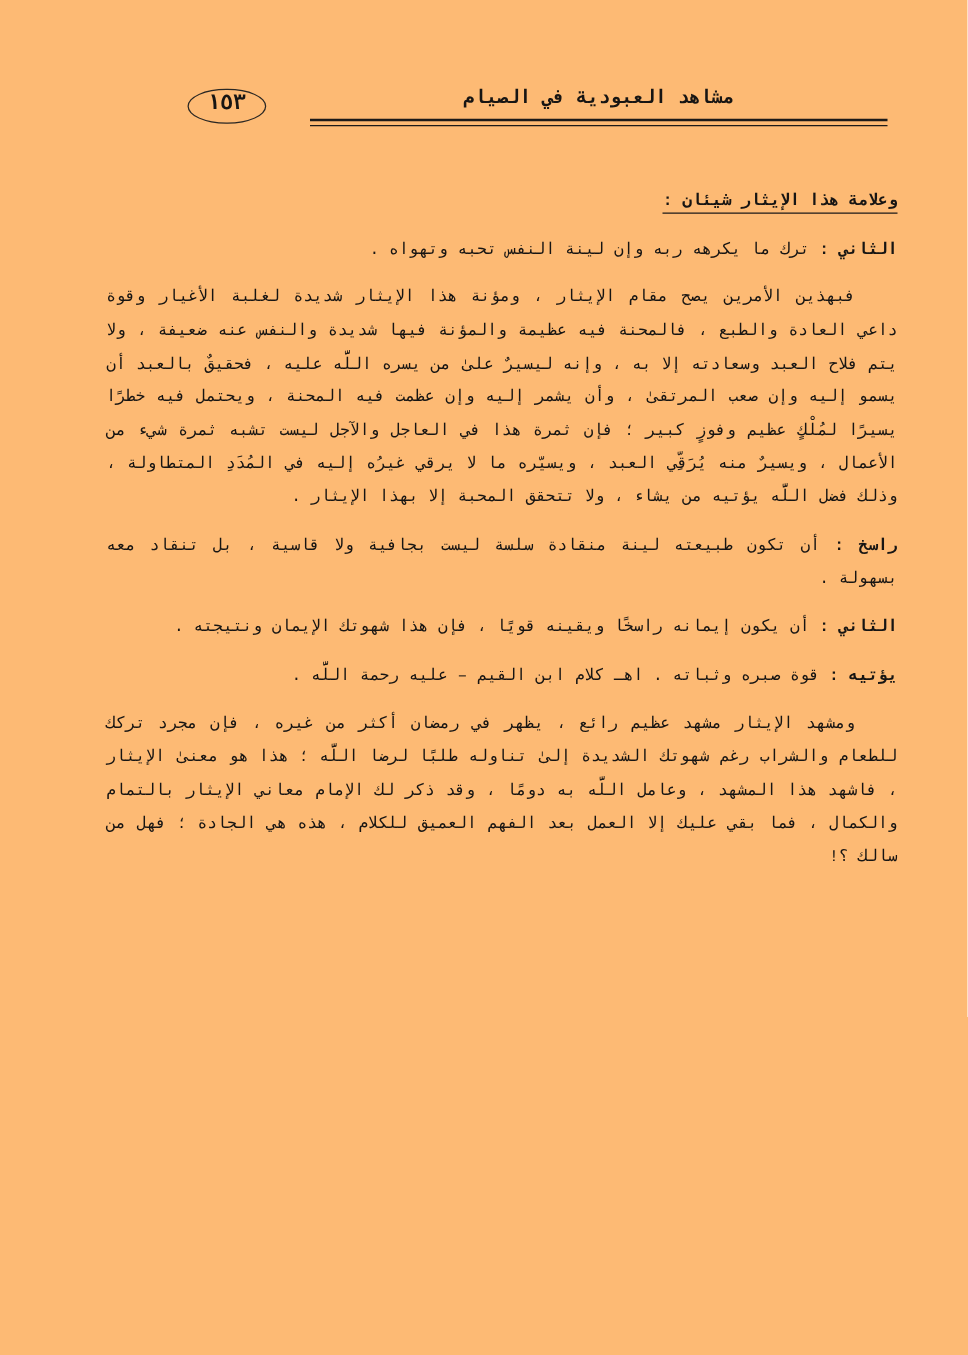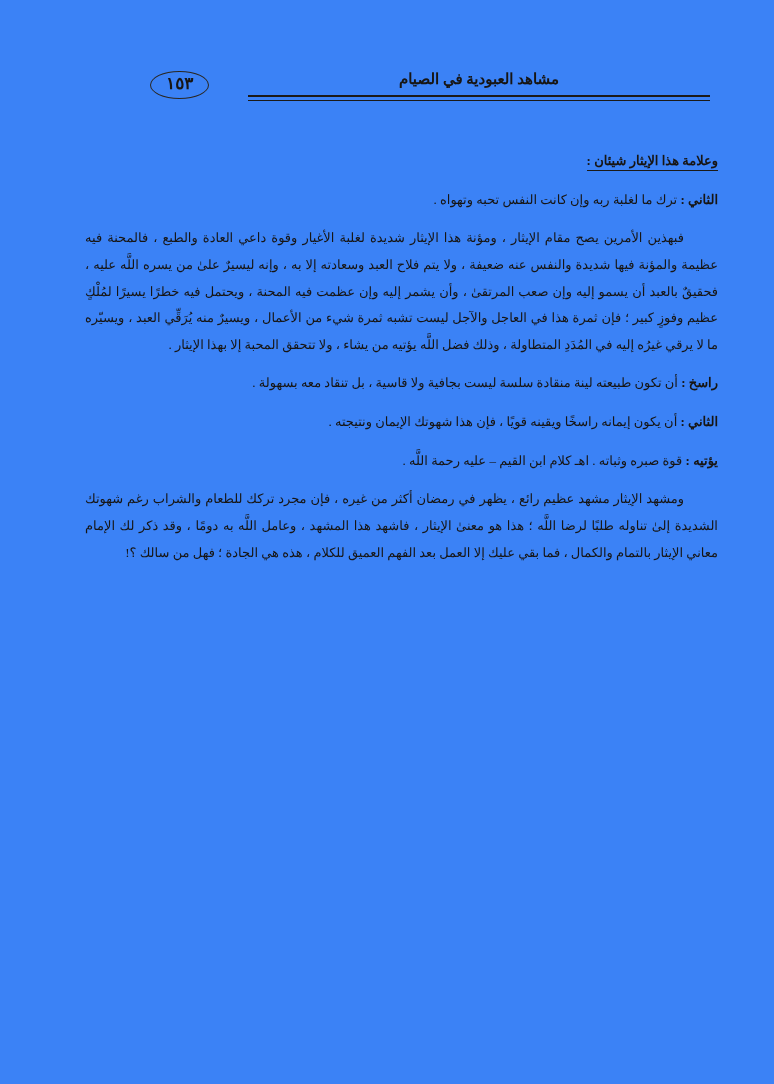--- a/index.html
+++ b/index.html
@@ -1,22 +1,22 @@
 <!DOCTYPE html>
 <html lang="ar" dir="rtl"><head>
 <meta charset="utf-8">
 <style>
   * { margin: 0; padding: 0; box-sizing: border-box; }
   html, body { background: #ffffff; }
   .page {
     width: 774px;
     height: 1084px;
-    background: #3b82f6;
+    background: #fdba74;
     color: #171513;
-    font-family: Liberation Serif, serif;
+    font-family: Liberation Mono, monospace;
     direction: rtl;
     overflow: hidden;
     position: relative;
     margin: 0 auto;
   }
   
   .page-header {
     position: relative;
     height: 52px;
     margin-top: 70px;
@@ -86,21 +86,21 @@
     </div>
   </header>
 
   <main class="page-body">
 
     <p class="section-heading"><span class="underlined">وعلامة هذا الإيثار شيئان :</span></p>
 
 
     <p>
       <span class="lead">الثاني :</span>
-      <span>ترك ما لغلبة ربه وإن كانت النفس تحبه وتهواه .</span>
+      <span>ترك ما يكرهه ربه وإن لينة النفس تحبه وتهواه .</span>
     </p>
 
     <p class="indent">فبهذين الأمرين يصح مقام الإيثار ، ومؤنة هذا الإيثار شديدة لغلبة الأغيار وقوة داعي العادة والطبع ، فالمحنة فيه عظيمة والمؤنة فيها شديدة والنفس عنه ضعيفة ، ولا يتم فلاح العبد وسعادته إلا به ، وإنه ليسيرٌ علىٰ من يسره اللَّه عليه ، فحقيقٌ بالعبد أن يسمو إليه وإن صعب المرتقىٰ ، وأن يشمر إليه وإن عظمت فيه المحنة ، ويحتمل فيه خطرًا يسيرًا لمُلْكٍ عظيم وفوزٍ كبير ؛ فإن ثمرة هذا في العاجل والآجل ليست تشبه ثمرة شيء من الأعمال ، ويسيرٌ منه يُرَقِّي العبد ، ويسيّره ما لا يرقي غيرُه إليه في المُدَدِ المتطاولة ، وذلك فضل اللَّه يؤتيه من يشاء ، ولا تتحقق المحبة إلا بهذا الإيثار .</p>
 
 
     <p>
       <span class="lead">راسخ :</span>
       <span>أن تكون طبيعته لينة منقادة سلسة ليست بجافية ولا قاسية ، بل تنقاد معه بسهولة .</span>
     </p>
 

